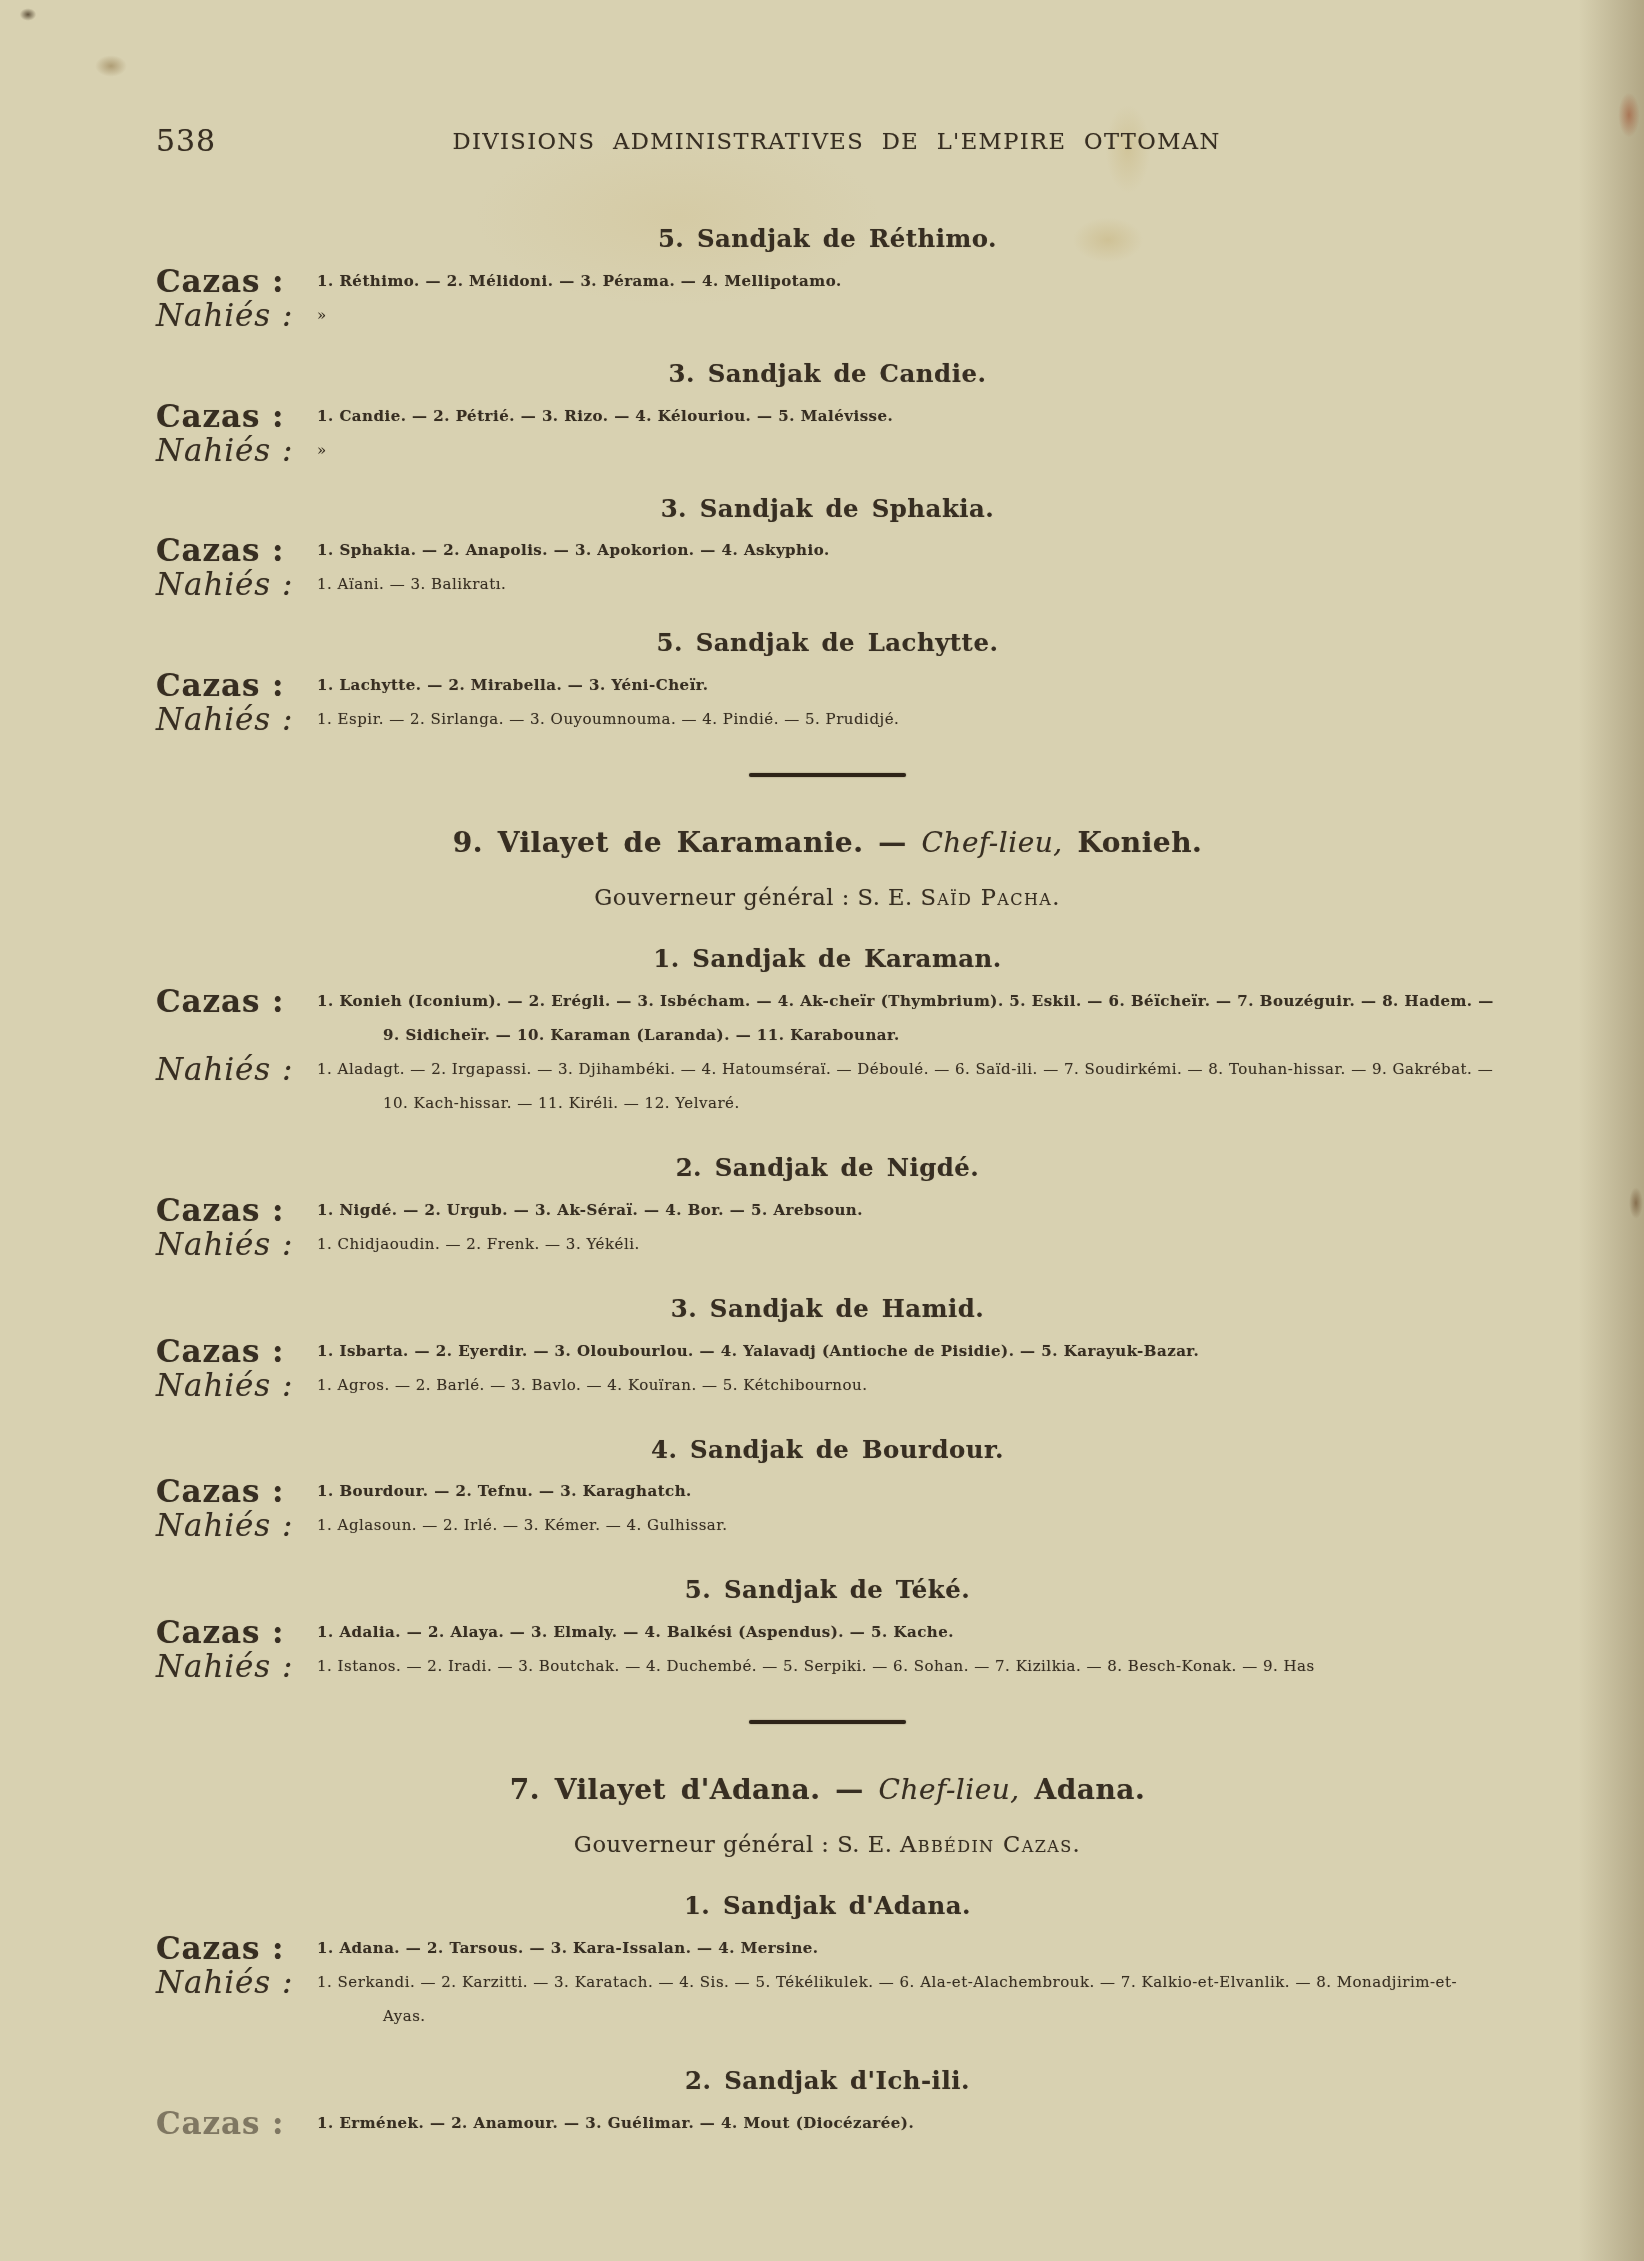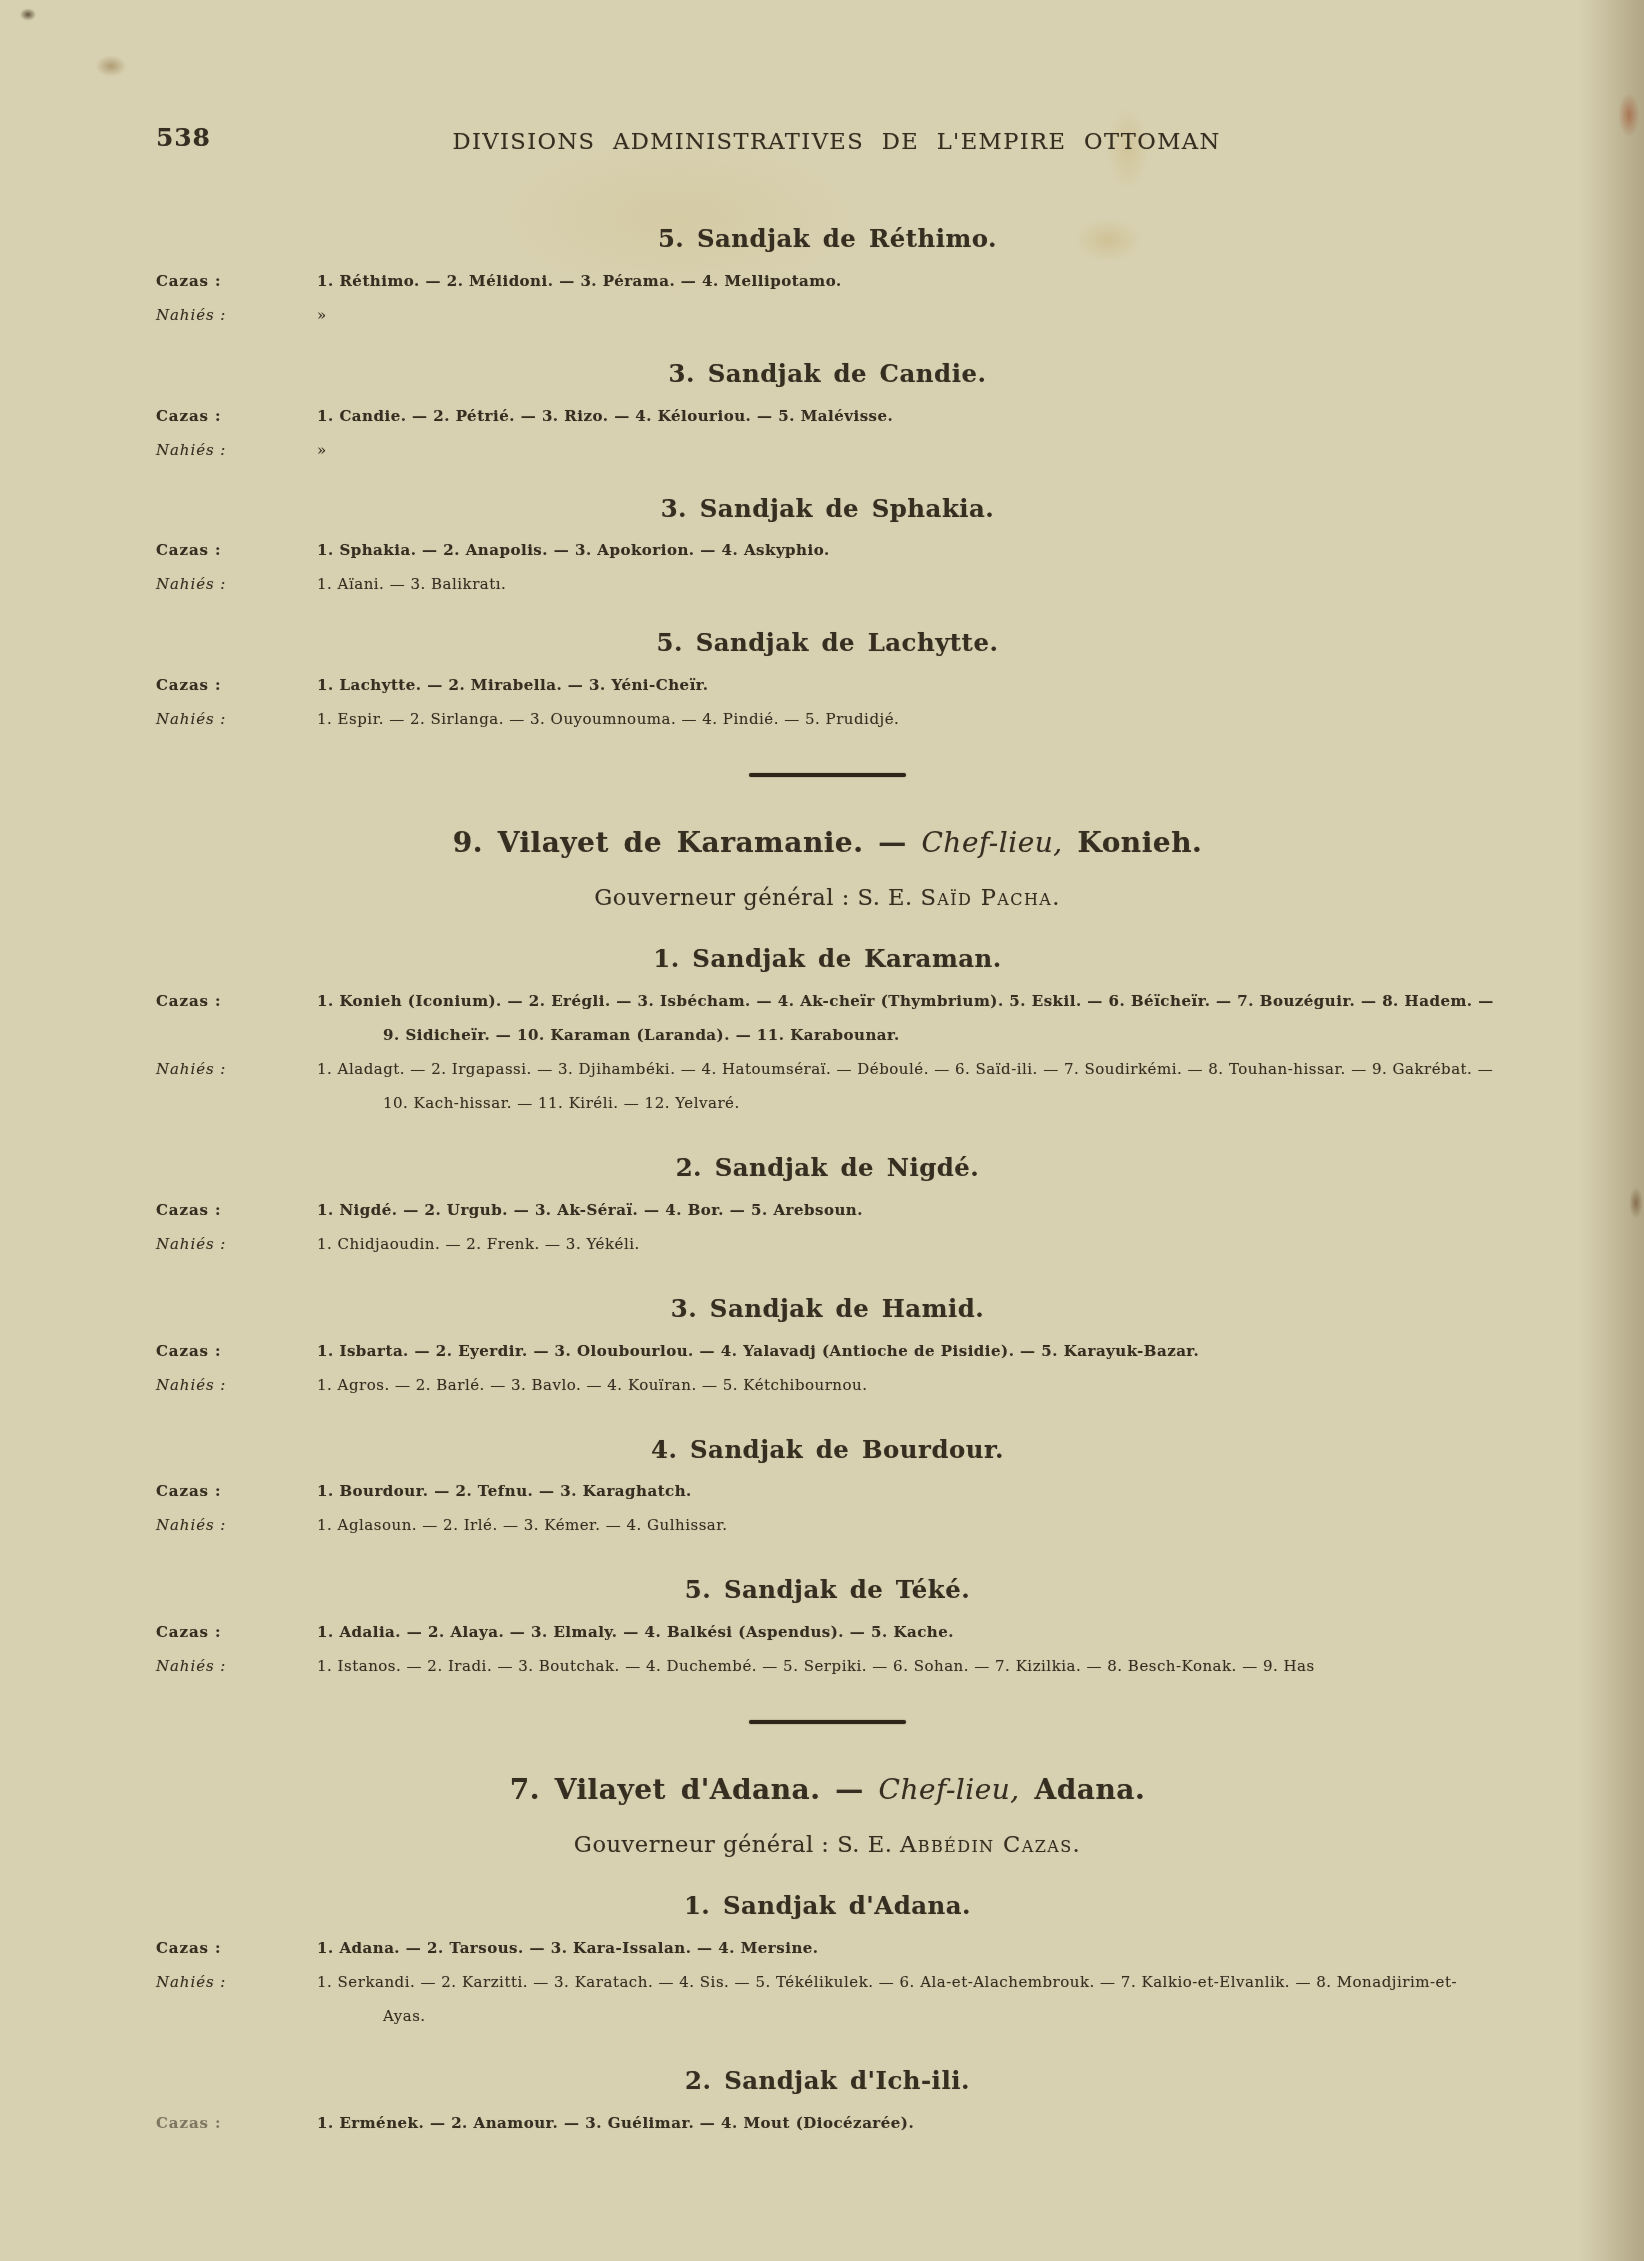--- a/index.html
+++ b/index.html
@@ -22,21 +22,21 @@
       linear-gradient(to bottom, rgba(0,0,0,0) 97.5%, rgba(120,100,60,0.40) 100%);
   }
   .content{
     position:relative;
     padding:123px 145px 0 156px;
   }
   
   .pg-header{position:relative;height:34px;}
   .pg-num{
     position:absolute;left:0;top:0;
-    font-size:25px;font-weight:700;letter-spacing:0.9px;
+    font-size:30px;font-weight:400;letter-spacing:0.9px;
     text-shadow:0 0 0.9px rgba(55,45,30,.35);
   }
   .pg-title{
     text-align:center;padding:4.5px 54px 0 72px;
     font-size:22.6px;letter-spacing:1.4px;word-spacing:9px;
     text-shadow:0 0 0.9px rgba(55,45,30,.3);
     white-space:nowrap;
   }
   
   .sandjak{margin-top:28px;}
@@ -44,21 +44,21 @@
   .s-head{
     margin:0 0 11.8px 0;
     text-align:center;
     font-size:24.4px;line-height:27px;font-weight:700;
     letter-spacing:0.5px;word-spacing:3.6px;
     text-shadow:0 0 0.9px rgba(50,40,25,.35);
   }
   .row{display:flex;align-items:flex-start;}
   .lbl{
     flex:0 0 161px;
-    font-size:15px;line-height:34px;font-weight:700;
+    font-size:31px;line-height:34px;font-weight:700;
     letter-spacing:0.9px;
     text-shadow:0 0 0.9px rgba(50,40,25,.3);
   }
   .lbl.it{font-style:italic;font-weight:400;}
   .lbl.faded{opacity:.55;}
   .txt{
     flex:1;
     font-size:15px;line-height:34px;
     padding-left:66px;text-indent:-66px;
     letter-spacing:0.5px;

